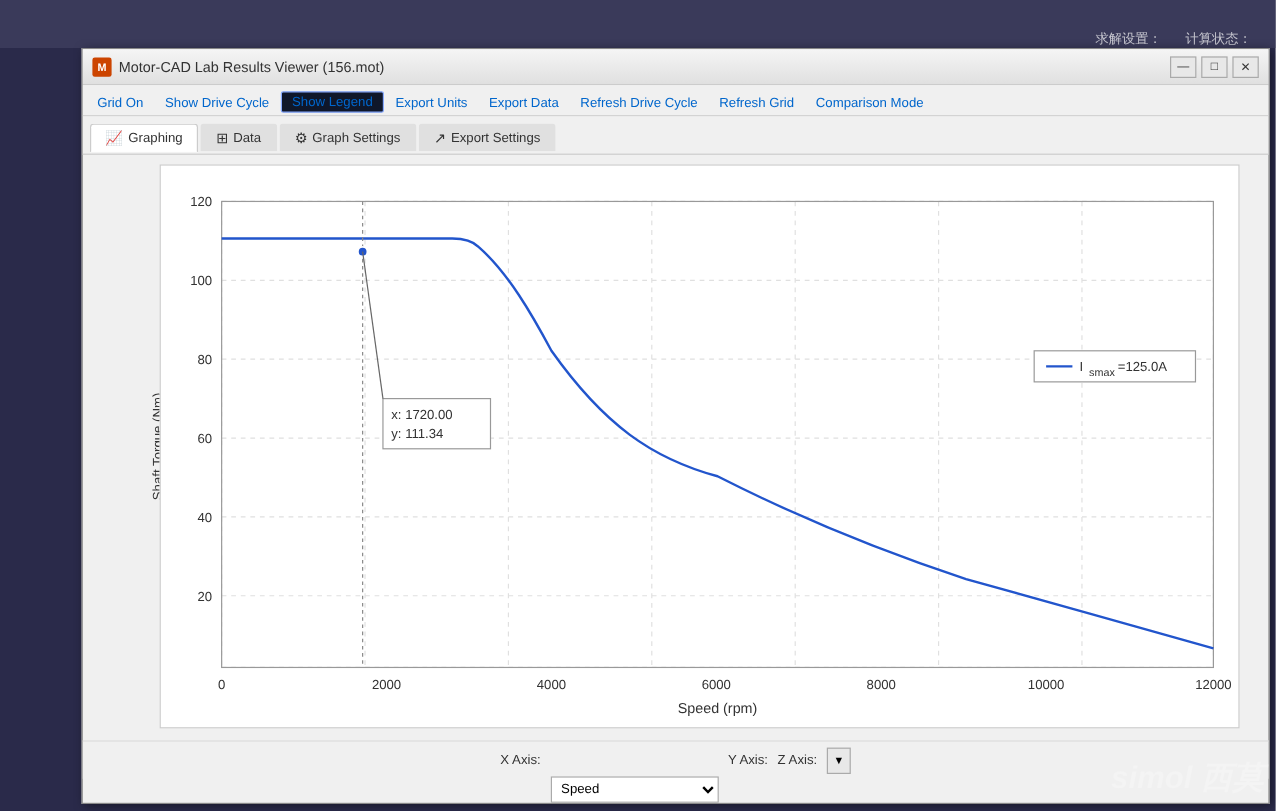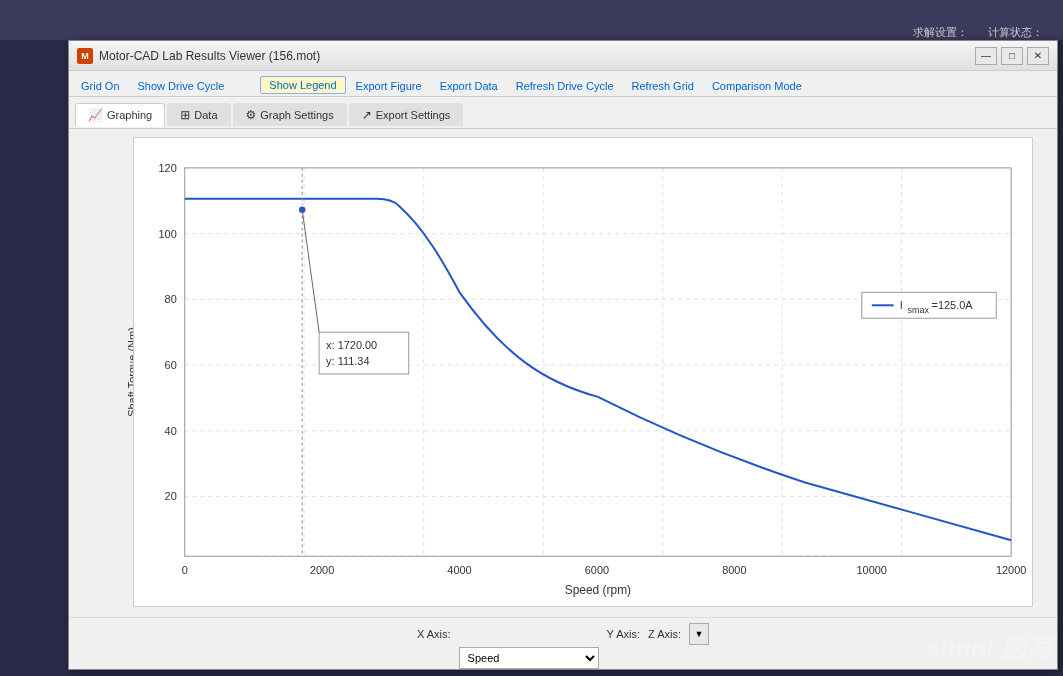--- a/index.html
+++ b/index.html
@@ -84,24 +84,23 @@
       gap: 2px;
     }
     .menu-item {
       padding: 2px 8px;
       font-size: 11px;
       color: #0066cc;
       cursor: pointer;
       white-space: nowrap;
     }
     .menu-item.active {
-      background: #fef9c3;
+      background: #0f172a;
       border: 1px solid #88aaff;
       border-radius: 2px;
-      margin-left: 26px;
     }
 
     
     .tabbar {
       display: flex;
       align-items: center;
       background: #f0f0f0;
       border-bottom: 1px solid #ccc;
       padding: 3px 6px 0;
       height: 32px;
@@ -189,21 +188,21 @@
       <div class="titlebar-btn">—</div>
       <div class="titlebar-btn">□</div>
       <div class="titlebar-btn close">✕</div>
     </div>
   </div>
 
   <div class="menubar">
     <span class="menu-item">Grid On</span>
     <span class="menu-item">Show Drive Cycle</span>
     <span class="menu-item active">Show Legend</span>
-    <span class="menu-item">Export Figure</span>
+    <span class="menu-item">Export Units</span>
     <span class="menu-item">Export Data</span>
     <span class="menu-item">Refresh Drive Cycle</span>
     <span class="menu-item">Refresh Grid</span>
     <span class="menu-item">Comparison Mode</span>
   </div>
 
   <div class="tabbar">
     <div class="tab active">
       <span style="font-size:12px;">📈</span>
       <span>Graphing</span>

